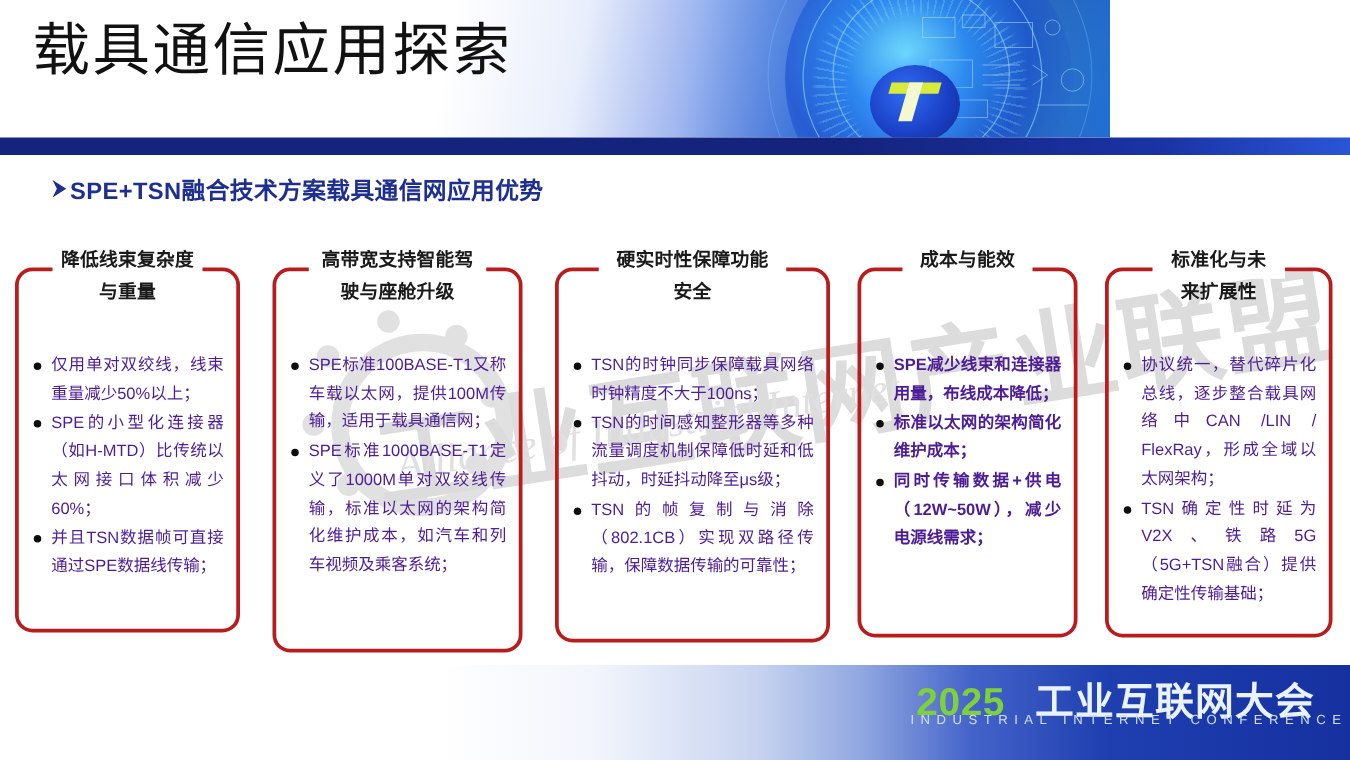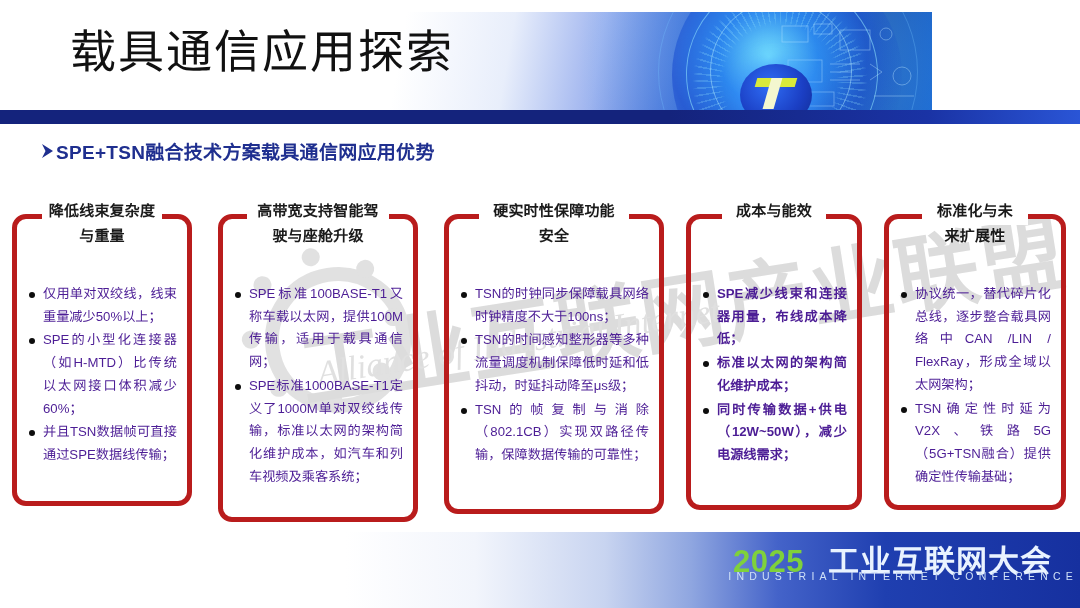--- a/index.html
+++ b/index.html
@@ -8,23 +8,22 @@
     width:1080px;height:608px;
     background:#ffffff;
     font-family:"Liberation Sans","DejaVu Sans",sans-serif;
     overflow:hidden;
     position:relative;
   }
   .slide{position:relative;width:1080px;height:608px;overflow:hidden;background:#fff;}
 
   
   .header{
-    position:absolute;left:0;top:12px;width:888px;height:110px;
+    position:absolute;left:0;top:0;width:888px;height:110px;
     overflow:hidden;
-    margin-left:44px;
   }
   .header-bg{
     position:absolute;inset:0;
     background:
       radial-gradient(circle at 86% 48%, rgba(90,200,255,.55) 0%, rgba(40,110,235,0) 30%),
       linear-gradient(100deg,#ffffff 0%,#ffffff 40%,#e8eefb 52%,#9fb4ef 62%,#3a5fd0 72%,#1b39b4 82%,#123a9e 92%,#0e54c8 100%);
   }
   
   .globe{
     position:absolute;right:30px;top:-52px;width:230px;height:230px;border-radius:50%;
@@ -113,21 +112,21 @@
     box-shadow:0 -72px 0 -50px #9d9d9d, 0 72px 0 -50px #9d9d9d, -72px 0 0 -50px #9d9d9d, 72px 0 0 -50px #9d9d9d,
                -52px -52px 0 -50px #9d9d9d, 52px -52px 0 -50px #9d9d9d, -52px 52px 0 -50px #9d9d9d, 52px 52px 0 -50px #9d9d9d;
   }
 
   
   .cards{
     position:absolute;left:0;top:186px;width:1080px;height:320px;
   }
   .card{
     position:absolute;top:28px;
-    border:5px solid #b91c1c;border-radius:14px;
+    border:3px solid #b91c1c;border-radius:14px;
     background:transparent;
     box-sizing:border-box;
   }
   .card-title{
     position:absolute;left:0;right:0;top:-20px;
     text-align:center;
     font-size:15px;font-weight:bold;color:#1a1a1a;line-height:1.55;
     letter-spacing:.2px;
   }
   .card-title .ln{

